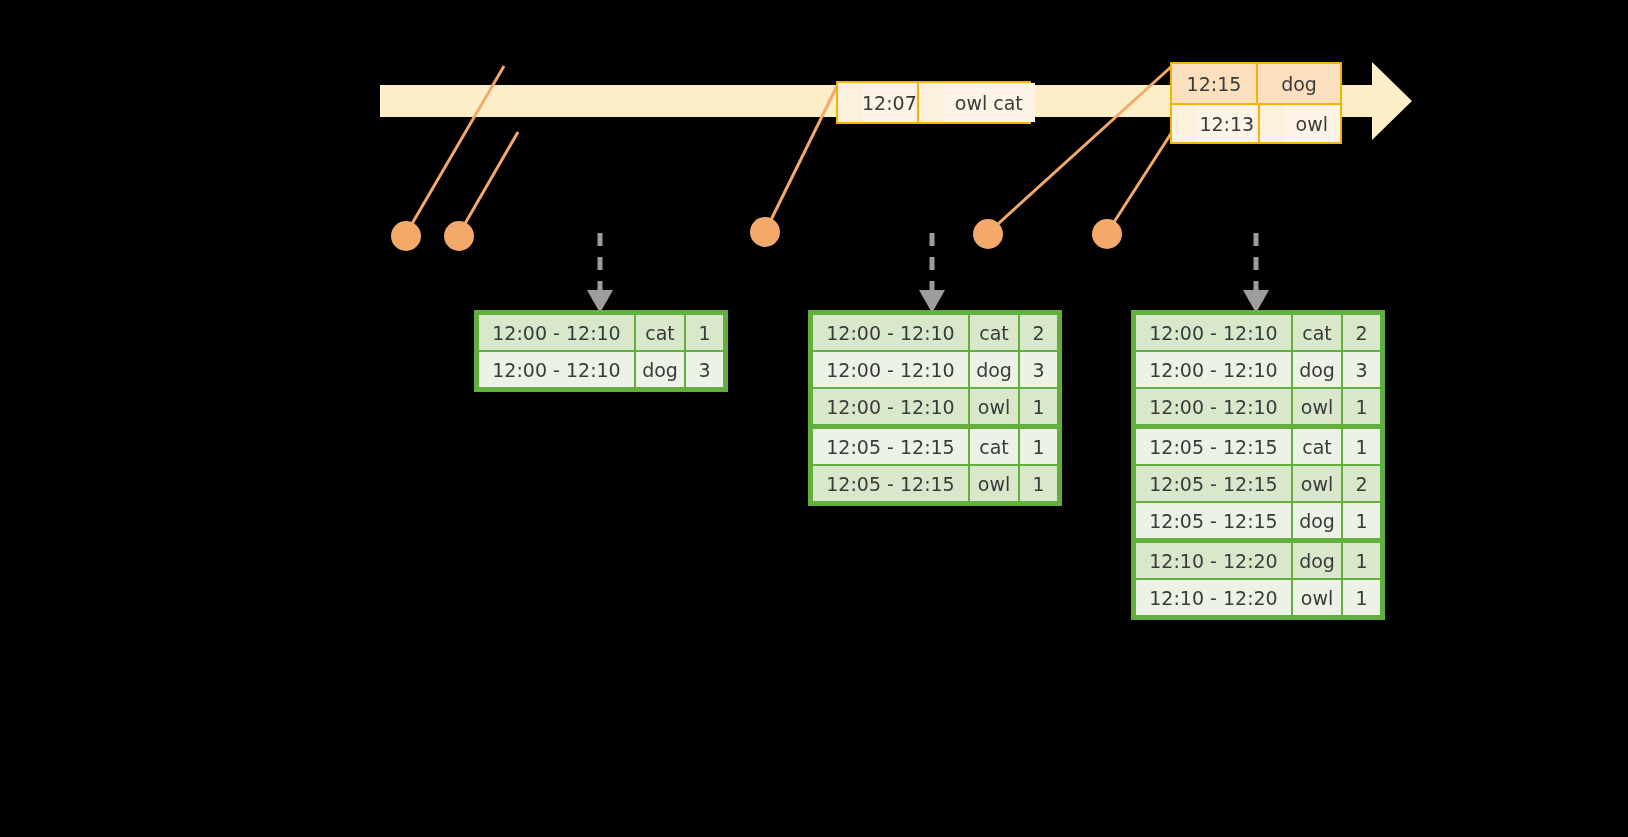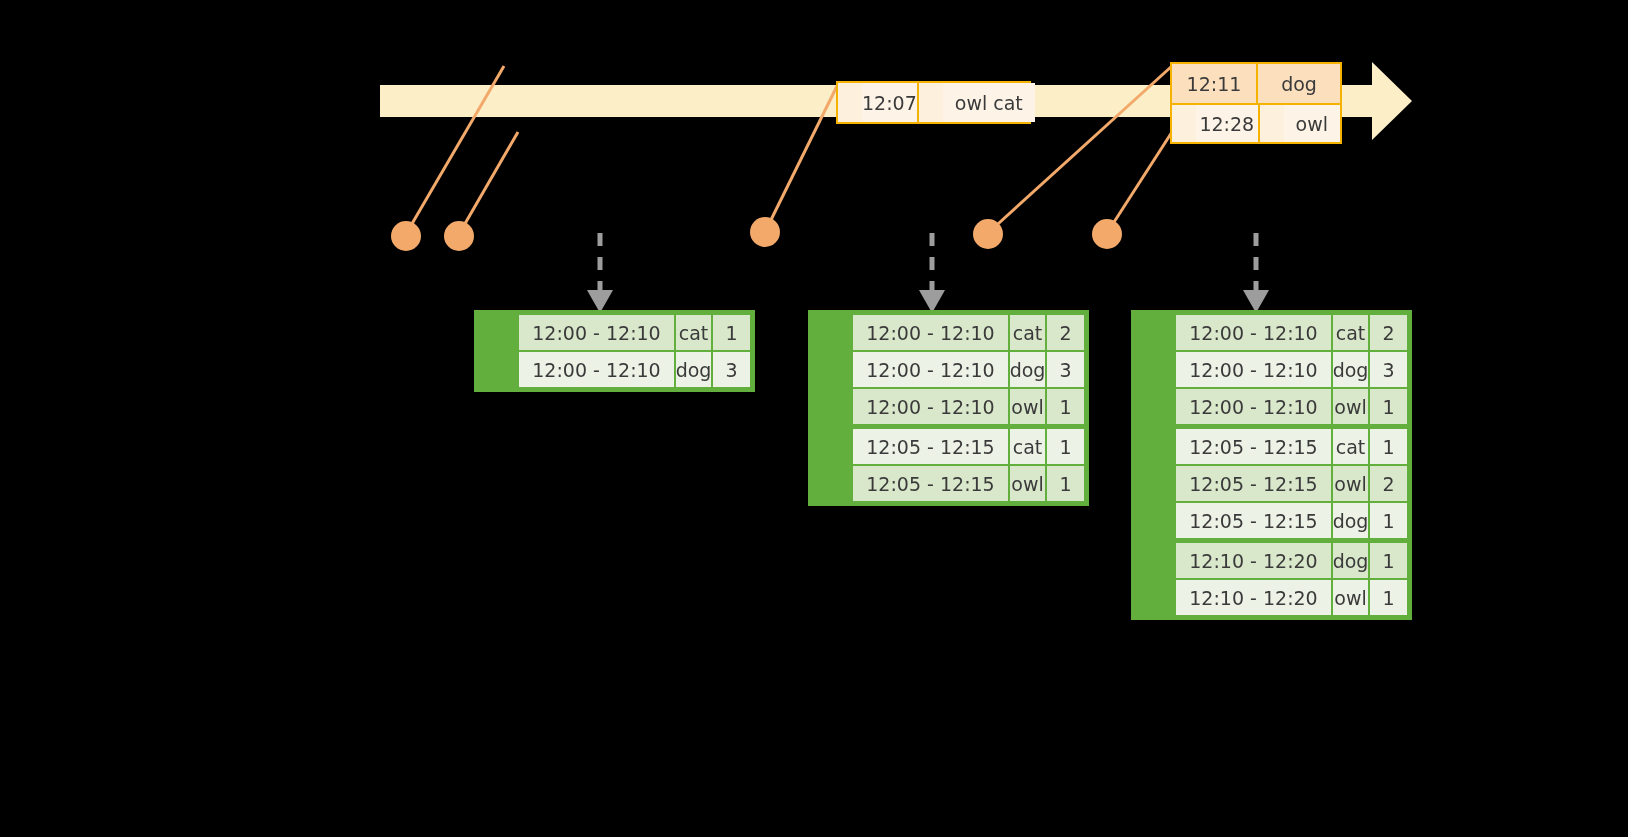--- a/index.html
+++ b/index.html
@@ -59,39 +59,38 @@
   .event-row.odd .ev-time, .event-row.odd .ev-words { background: #FCE0BE; }
   .event-row.even .ev-time, .event-row.even .ev-words { background: #FDF3E7; margin-left: 24px; }
 
   
   .result-table {
     position: absolute;
     border: 4px solid #63AF3E;
     box-sizing: border-box;
     background: #63AF3E;
     z-index: 5;
-    padding-left: 40px;
   }
   .rt-row {
     display: flex;
     height: 37px;
     box-sizing: border-box;
   }
   .rt-cell {
     display: flex;
     align-items: center;
     justify-content: center;
     box-sizing: border-box;
     font-size: 19px;
     color: #3A3A3A;
     white-space: nowrap;
     margin: 1px;
   }
   .rt-win { width: 155px; }
-  .rt-key { width: 35px; }
+  .rt-key { width: 48px; }
   .rt-cnt { width: 37px; }
   .rt-row.shade .rt-cell { background: #D9E7CB; }
   .rt-row.plain .rt-cell { background: #EDF2E6; }
   .rt-row.grp   { margin-top: 3px; }
 </style>
 </head>
 <body>
 
 <div id="stage">
 
@@ -132,25 +131,25 @@
 
   <div class="event-box" style="left:836px; top:81px; width:195px;">
     <div class="event-row even">
       <div class="ev-time">12:07</div>
       <div class="ev-words">owl cat</div>
     </div>
   </div>
 
   <div class="event-box" style="left:1170px; top:62px; width:172px;">
     <div class="event-row odd">
-      <div class="ev-time">12:11</div>
+      <div class="ev-time">12:15</div>
       <div class="ev-words">dog</div>
     </div>
     <div class="event-row even">
-      <div class="ev-time">12:28</div>
+      <div class="ev-time">12:13</div>
       <div class="ev-words">owl</div>
     </div>
   </div>
 
   <div class="result-table" style="left:474px; top:310px;">
       <div class="rt-row shade">
         <div class="rt-cell rt-win">12:00 - 12:10</div>
         <div class="rt-cell rt-key">cat</div>
         <div class="rt-cell rt-cnt">1</div>
       </div>

